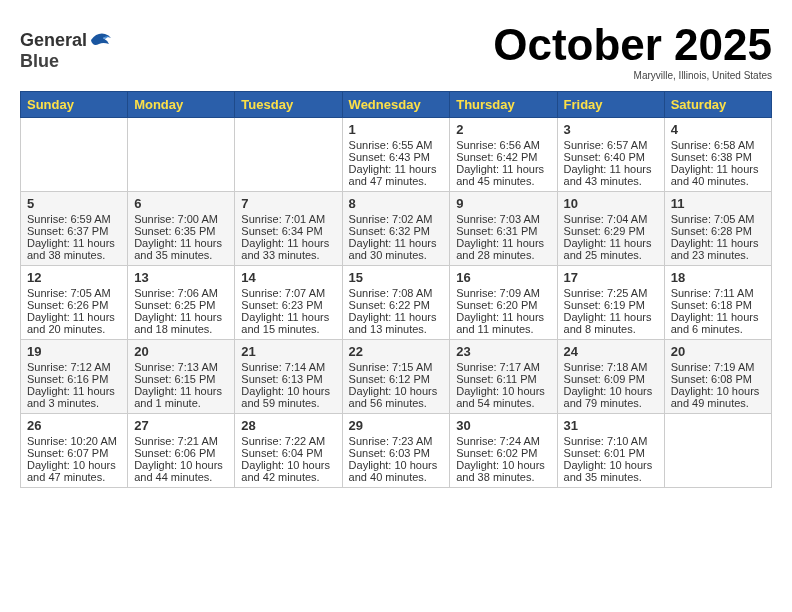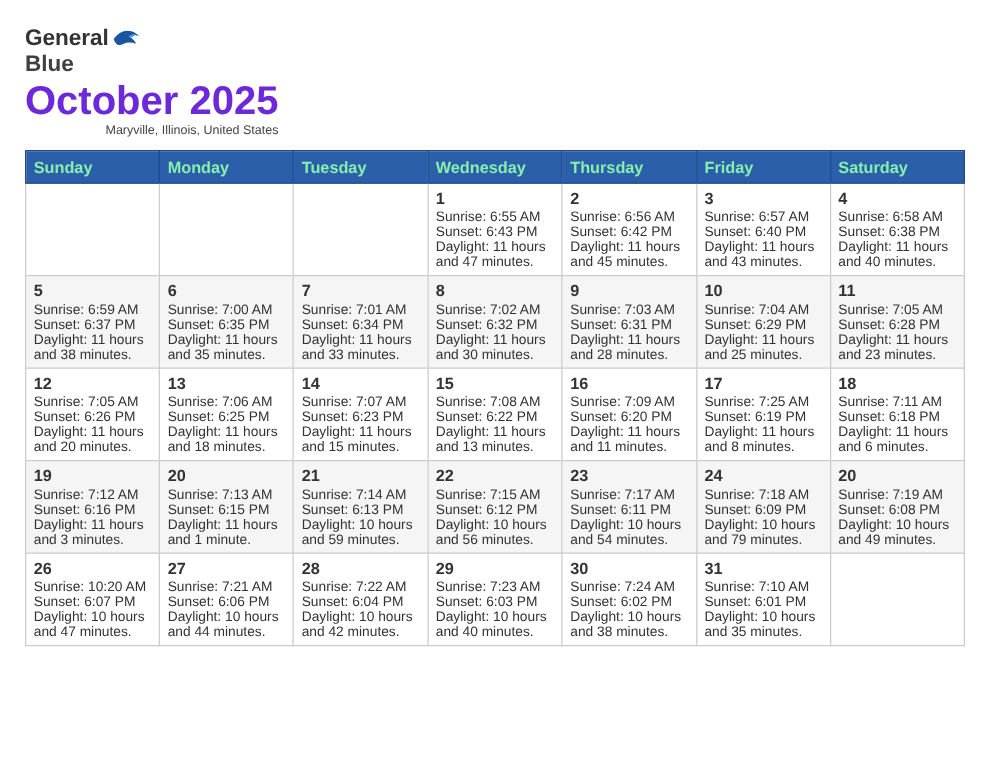--- a/index.html
+++ b/index.html
@@ -6,23 +6,22 @@
     body {
       font-family: Arial, sans-serif;
       background: #fff;
       width: 792px;
       min-height: 612px;
       padding: 20px;
     }
     .header {
       display: flex;
       justify-content: space-between;
-      align-items: flex-start;
+      align-items: center;
       margin-bottom: 10px;
-      flex-direction: column;
     }
     .logo {
       display: flex;
       flex-direction: column;
       align-items: flex-start;
     }
     .logo-text {
       display: flex;
       align-items: center;
     }
@@ -38,36 +37,36 @@
     }
     .logo-bird {
       width: 24px;
       height: 20px;
       margin-left: 2px;
     }
     .title-section {
       text-align: right;
     }
     .month-title {
-      font-size: 32px;
+      font-size: 44px;
       font-weight: bold;
-      color: #6d28d9;
+      color: #000000;
     }
     .location {
       font-size: 10px;
       color: #444;
     }
     .calendar {
       width: 100%;
       border-collapse: collapse;
       border: 1px solid #ccc;
     }
     .calendar th {
       background: #2b5faa;
-      color: #86efac;
+      color: #fde047;
       text-align: left;
       padding: 5px 6px;
       font-size: 13px;
       border: 1px solid #1e4a8a;
     }
     .calendar td {
       vertical-align: top;
       padding: 4px 6px;
       border: 1px solid #ccc;
       width: 108px;

